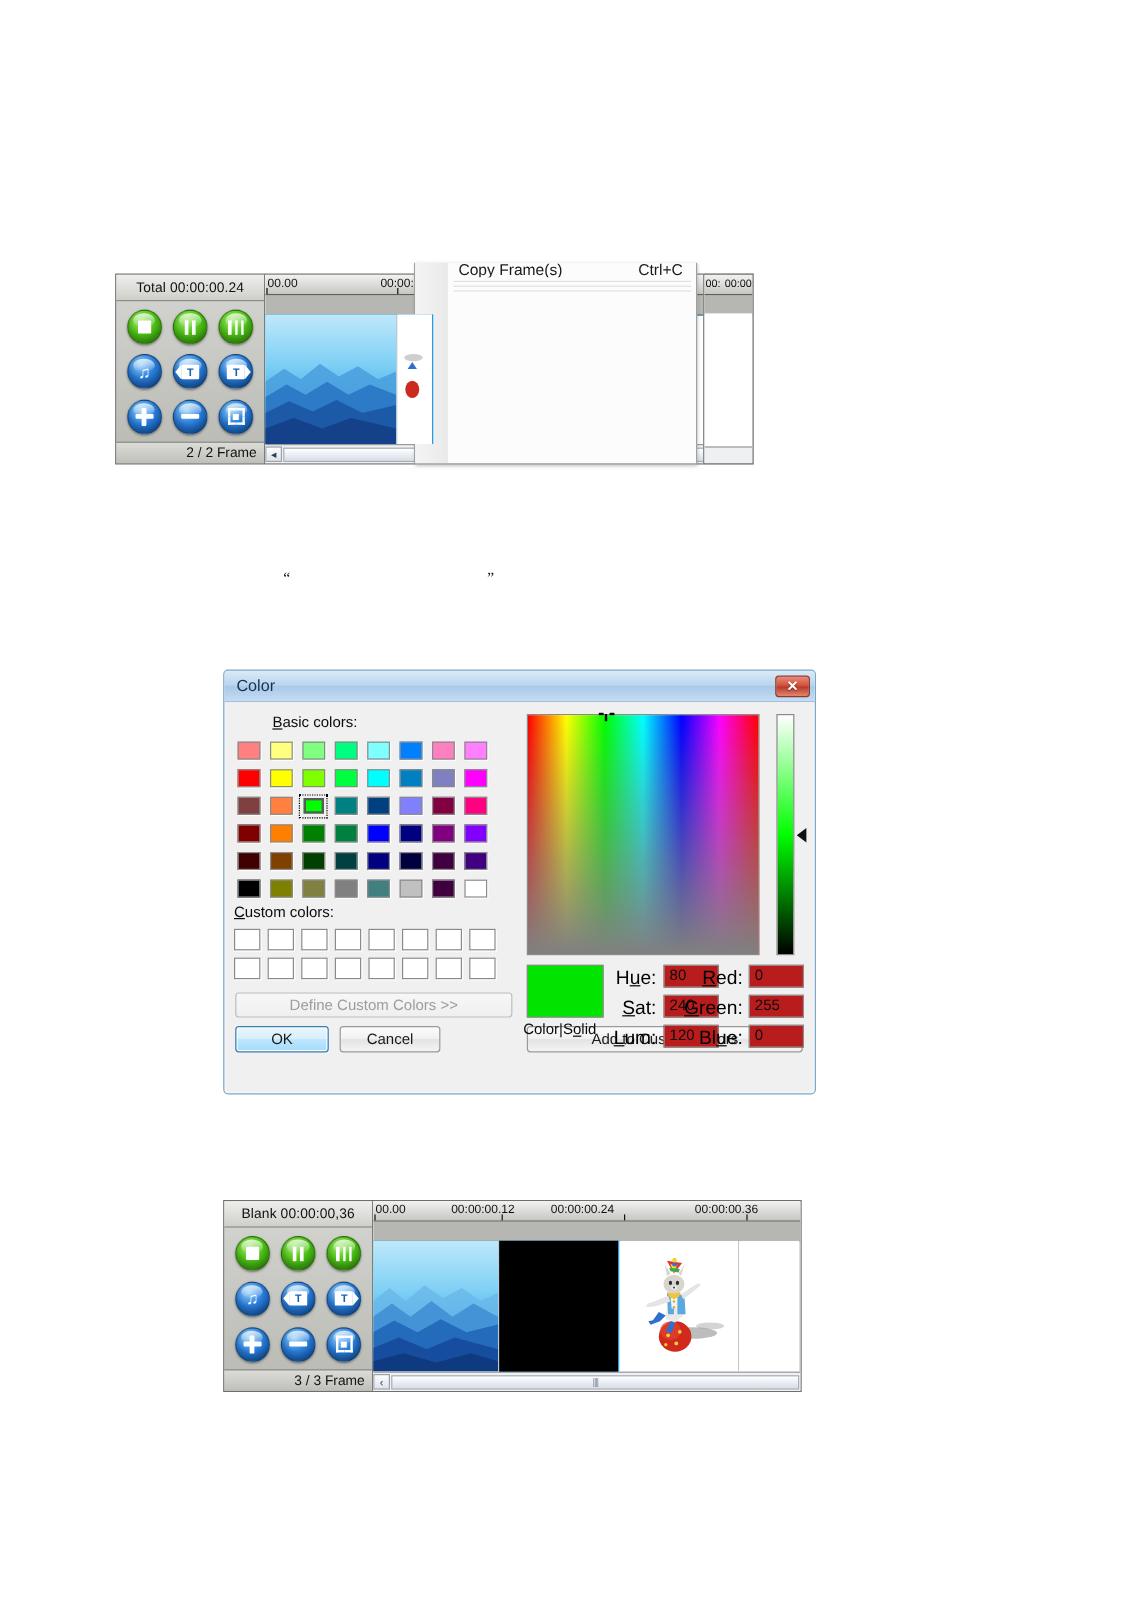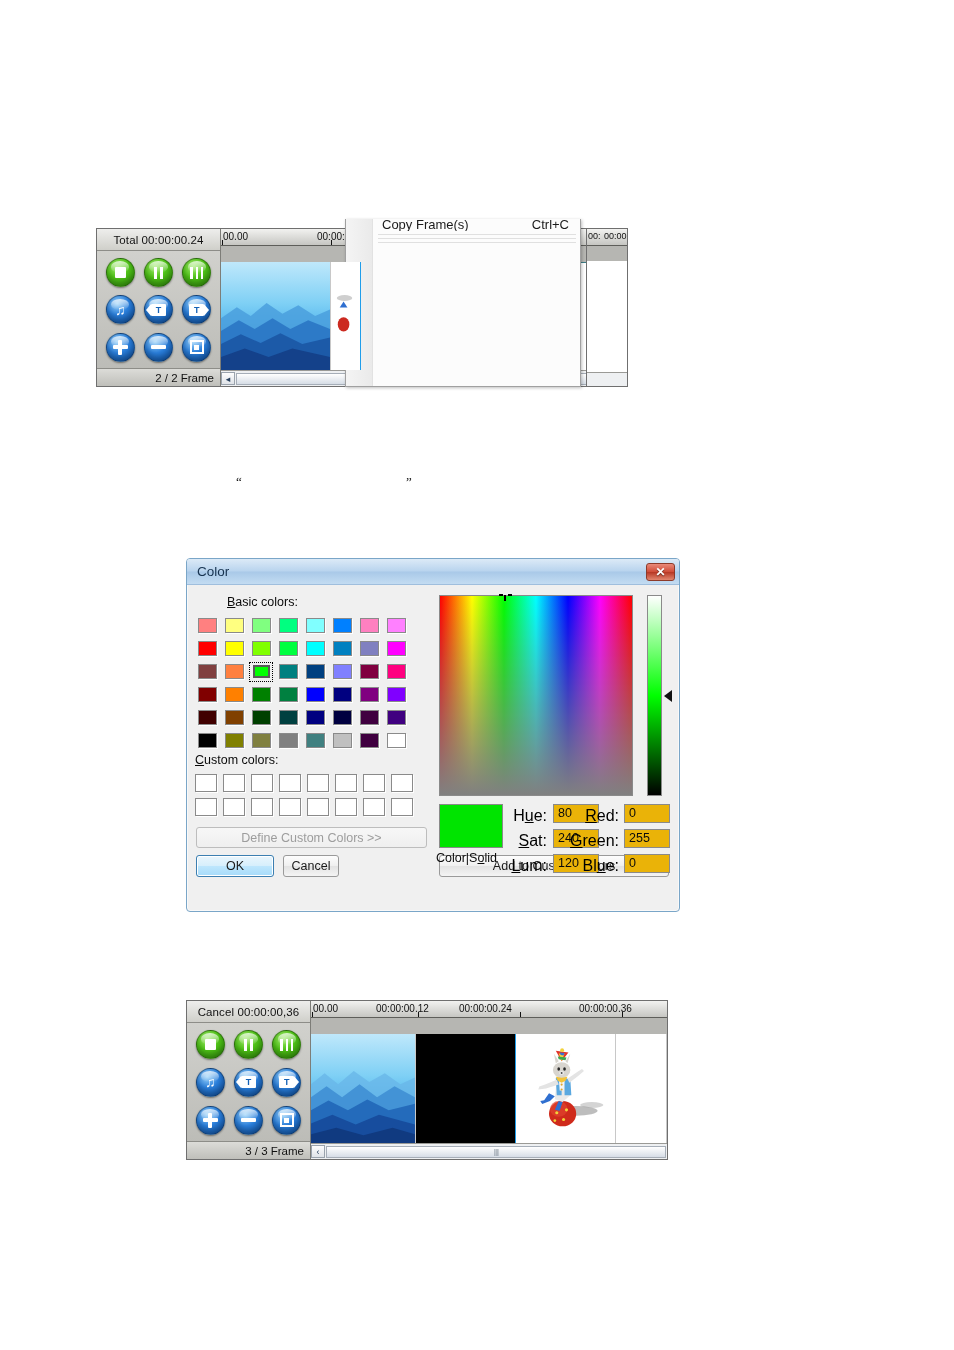--- a/index.html
+++ b/index.html
@@ -287,21 +287,21 @@
   }
   .btn.disabled { color:#9d9d9d; border-color:#bdbdbd;
     background: linear-gradient(180deg,#f7f7f7,#efefef); align-items: center; }
   .btn.default {
     border:1px solid #3c7fb1;
     background: linear-gradient(180deg,#eaf6fd 0%, #d7effc 48%, #bde6fd 52%, #a6dbfa 100%);
     box-shadow: 0 0 0 1px #ffffff inset;
   }
   #define-btn { position:absolute; left:9px; top:242px; width:231px; height:21px; }
   #ok-btn     { position:absolute; left:9px; top:270px; width:78px; height:22px; }
-  #cancel-btn { position:absolute; left:96px; top:270px; width:56px; height:22px; }
+  #cancel-btn { position:absolute; left:96px; top:270px; width:84px; height:22px; }
   #addcustom-btn { position:absolute; left:252px; top:270px; width:230px; height:22px; }
 
   #spectrum {
     position:absolute; left:252px; top:10px; width:194px; height:201px;
     border:1px solid #8a8a8a; box-sizing:border-box; overflow:visible;
   }
   #spectrum .grad { position:absolute; inset:0; }
   #spectrum .hue {
     position:absolute; inset:0;
     background: linear-gradient(90deg,
@@ -334,21 +334,21 @@
   }
 
   #color-solid-sw {
     position:absolute; left:252px; top:219px; width:64px; height:44px;
     border:1px solid #8a8a8a; box-sizing:border-box;
   }
   #color-solid-lbl { position:absolute; left:249px; top:266px; font-size:12.5px; color:#0b0b0b; }
   .field-lbl { position:absolute; text-align:right; }
   .field-box {
     position:absolute; width:46px; height:19px;
-    background:#eab308; border:1px solid #8a8a8a;
+    background:#b91c1c; border:1px solid #8a8a8a;
     box-sizing:border-box; font-size:12.5px; color:#0b0b0b;
     line-height:17px; padding-left:4px; overflow:hidden; white-space:nowrap;
   }
 
   
   #bottom-editor {
     position:absolute;
     left:186px; top:1000px;
     width:482px; height:160px;
   }
@@ -734,21 +734,21 @@
 
     <span class="field-lbl" style="left:384px;top:272px;width:48px">Bl<u>u</u>e:</span>
     <span class="field-box" style="left:437px;top:269px">0</span>
   </div>
 </div>
 
 <div id="bottom-editor">
   <div class="editor-wrap">
 
     <div class="ctrl-col">
-      <div class="total-bar">Cancel 00:00:00,36</div>
+      <div class="total-bar">Blank 00:00:00,36</div>
 
       <div class="btn-grid">
         <div class="rbtn green">
           <span class="gly">
               <span class="gly-sq"></span>
             </span>
           </div>
         <div class="rbtn green">
           <span class="gly">
               <span class="gly-bars">

